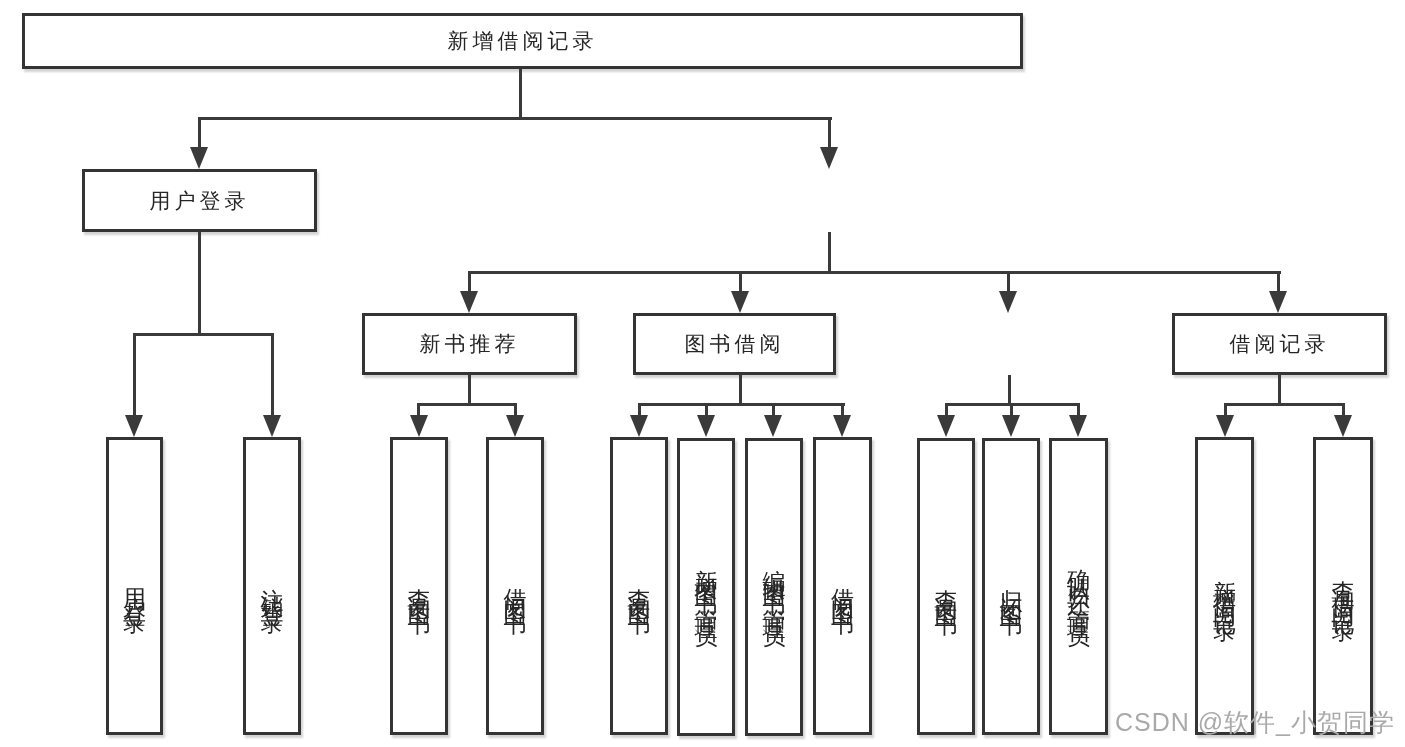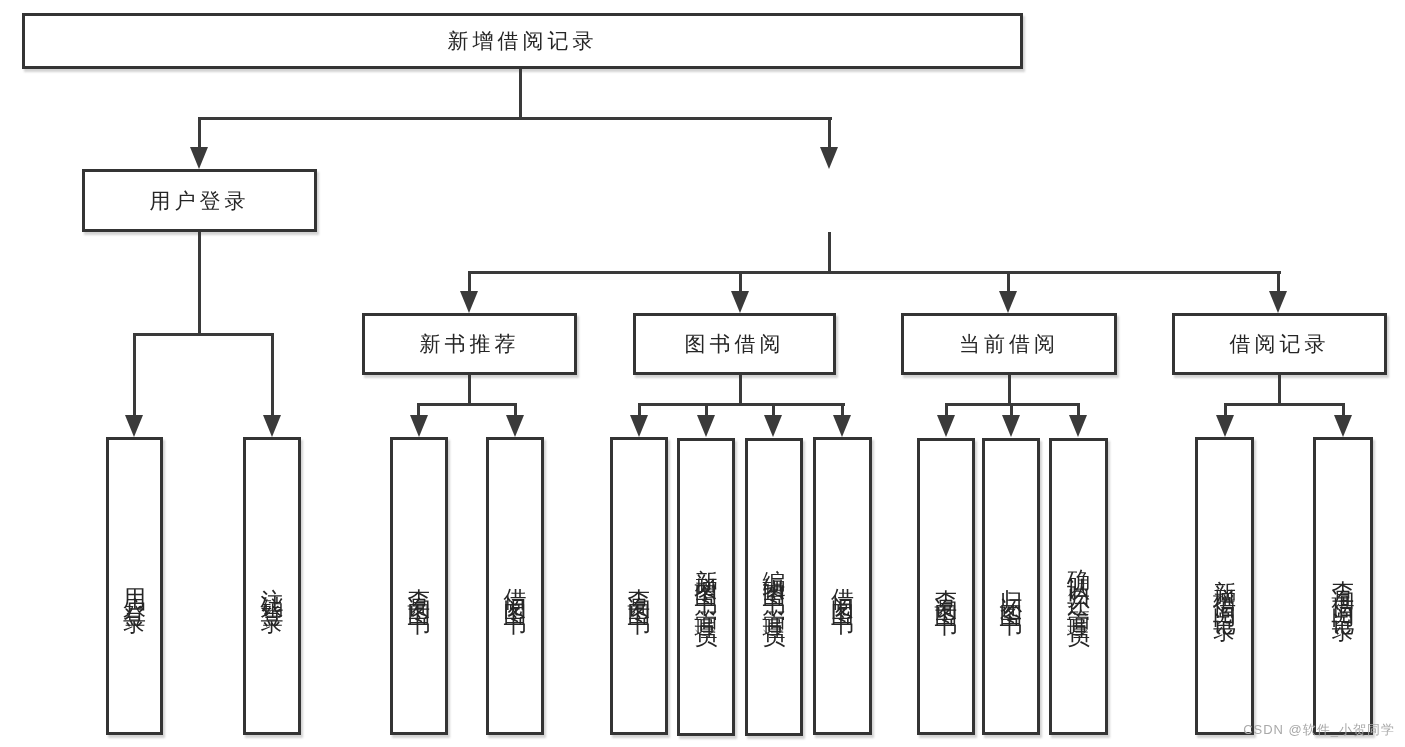--- a/index.html
+++ b/index.html
@@ -53,21 +53,21 @@
     height: 0;
     border-left: 9px solid transparent;
     border-right: 9px solid transparent;
     border-top: 22px solid #3a3a3a;
   }
   
   .watermark {
     position: absolute;
     right: 10px;
     bottom: 8px;
-    font-size: 13px;
+    font-size: 25px;
     color: #a9a9a9;
     letter-spacing: 1px;
     white-space: nowrap;
   }
 </style>
 </head>
 <body>
 
 <div class="canvas">
 
@@ -102,23 +102,20 @@
   <div class="vline" style="left:1007px; top:271px; height:22px;"></div>
   <div class="arr" style="left:999px; top:291px;"></div>
   <div class="vline" style="left:1277px; top:271px; height:22px;"></div>
   <div class="arr" style="left:1269px; top:291px;"></div>
 
   <div class="node h" style="left:362px; top:313px; width:215px; height:62px;">
     <span class="label">新书推荐</span>
   </div>
   <div class="node h" style="left:633px; top:313px; width:203px; height:62px;">
     <span class="label">图书借阅</span>
-  </div>
-  <div class="node h" style="left:901px; top:313px; width:216px; height:62px;">
-    <span class="label">当前借阅</span>
   </div>
   <div class="node h" style="left:1172px; top:313px; width:215px; height:62px;">
     <span class="label">借阅记录</span>
   </div>
 
   <div class="vline" style="left:468px; top:375px; height:30px;"></div>
   <div class="hline" style="left:418px; top:403px; width:99px;"></div>
   <div class="vline" style="left:417px; top:403px; height:14px;"></div>
   <div class="arr" style="left:410px; top:415px;"></div>
   <div class="vline" style="left:514px; top:403px; height:14px;"></div>

